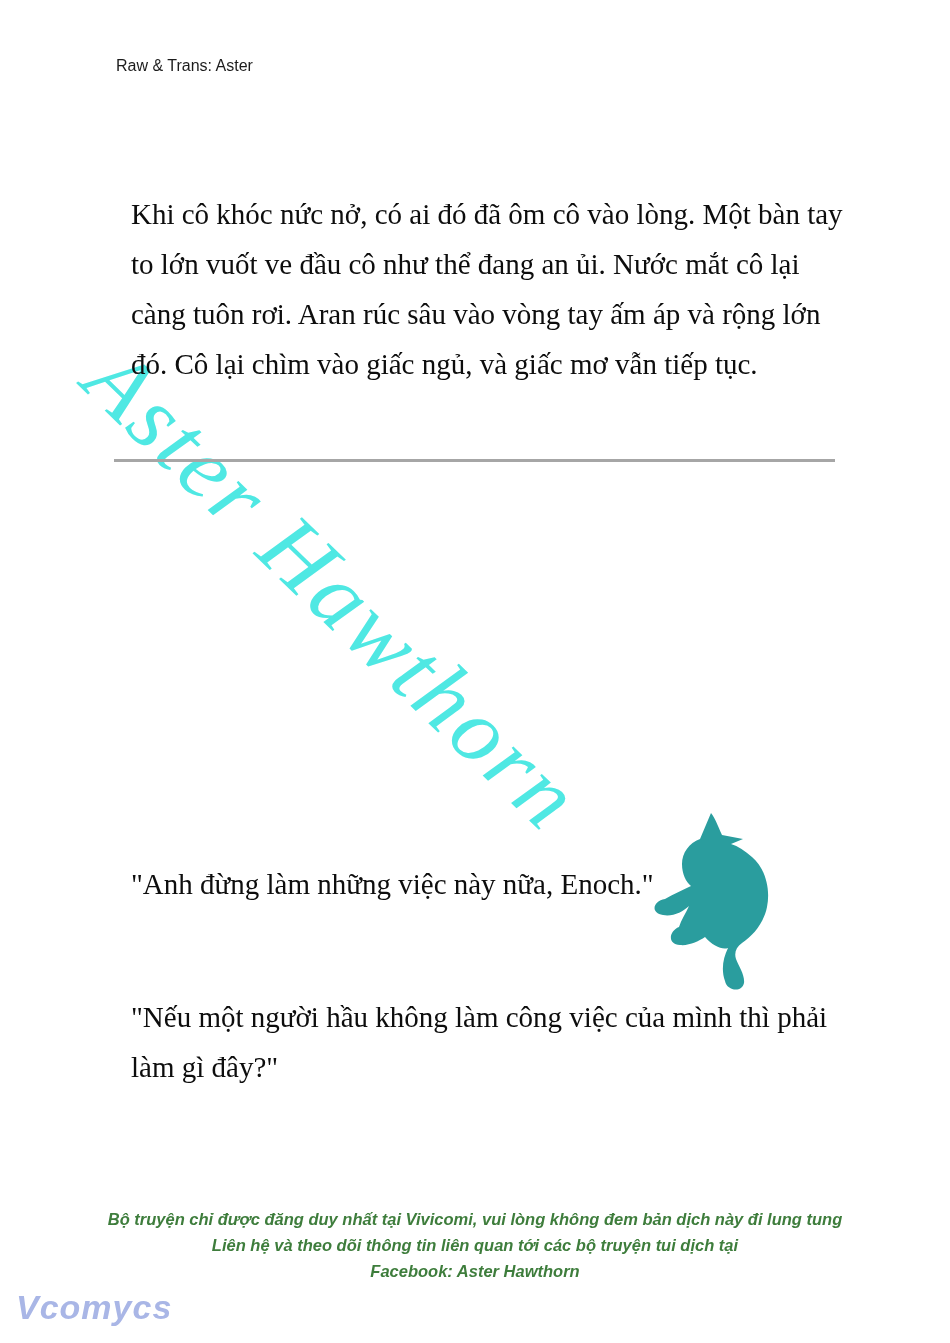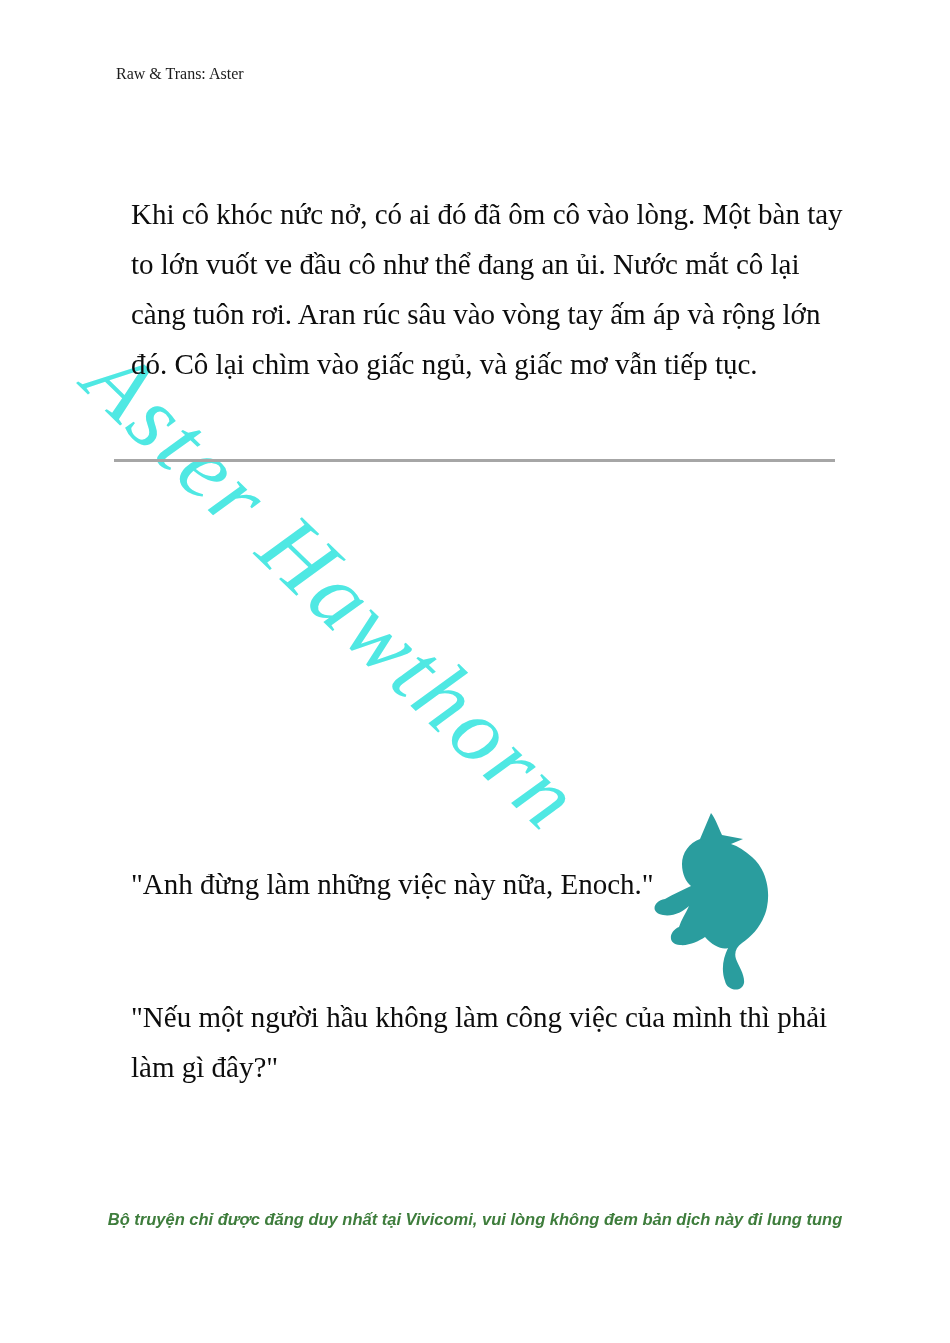--- a/index.html
+++ b/index.html
@@ -5,22 +5,22 @@
   html,body{margin:0;padding:0;background:#e8e8e8;}
   .page{
     position:relative;
     width:950px;height:1343px;
     background:#ffffff;
     overflow:hidden;
     margin:0 auto;
     font-family:"Liberation Serif", serif;
   }
   .credit{
-    position:absolute;left:116px;top:65px;
-    font-family:Liberation Serif, serif;
+    position:absolute;left:116px;top:57px;
+    font-family:Liberation Sans, sans-serif;
     font-size:16px;color:#1c1c1c;
   }
   .watermark{
     position:absolute;left:138px;top:326px;
     transform:rotate(44deg);
     transform-origin:0 0;
     font-family:"Liberation Serif", serif;
     font-style:italic;
     font-size:92px;
     letter-spacing:4px;
@@ -109,16 +109,19 @@
   <hr class="divider">
 
 
   <p class="body-text d1">"Anh đừng làm những việc này nữa, Enoch."</p>
 
   <p class="body-text d2">"Nếu một người hầu không làm công việc của mình thì phải
 làm gì đây?"</p>
 
   <div class="footer">
     <div>Bộ truyện chỉ được đăng duy nhất tại Vivicomi, vui lòng không đem bản dịch này đi lung tung</div>
+    <div>Liên hệ và theo dõi thông tin liên quan tới các bộ truyện tui dịch tại</div>
+    <div>Facebook: Aster Hawthorn</div>
   </div>
 
+  <div class="logo">Vcomycs</div>
 
 </div>
 
 </body></html>

